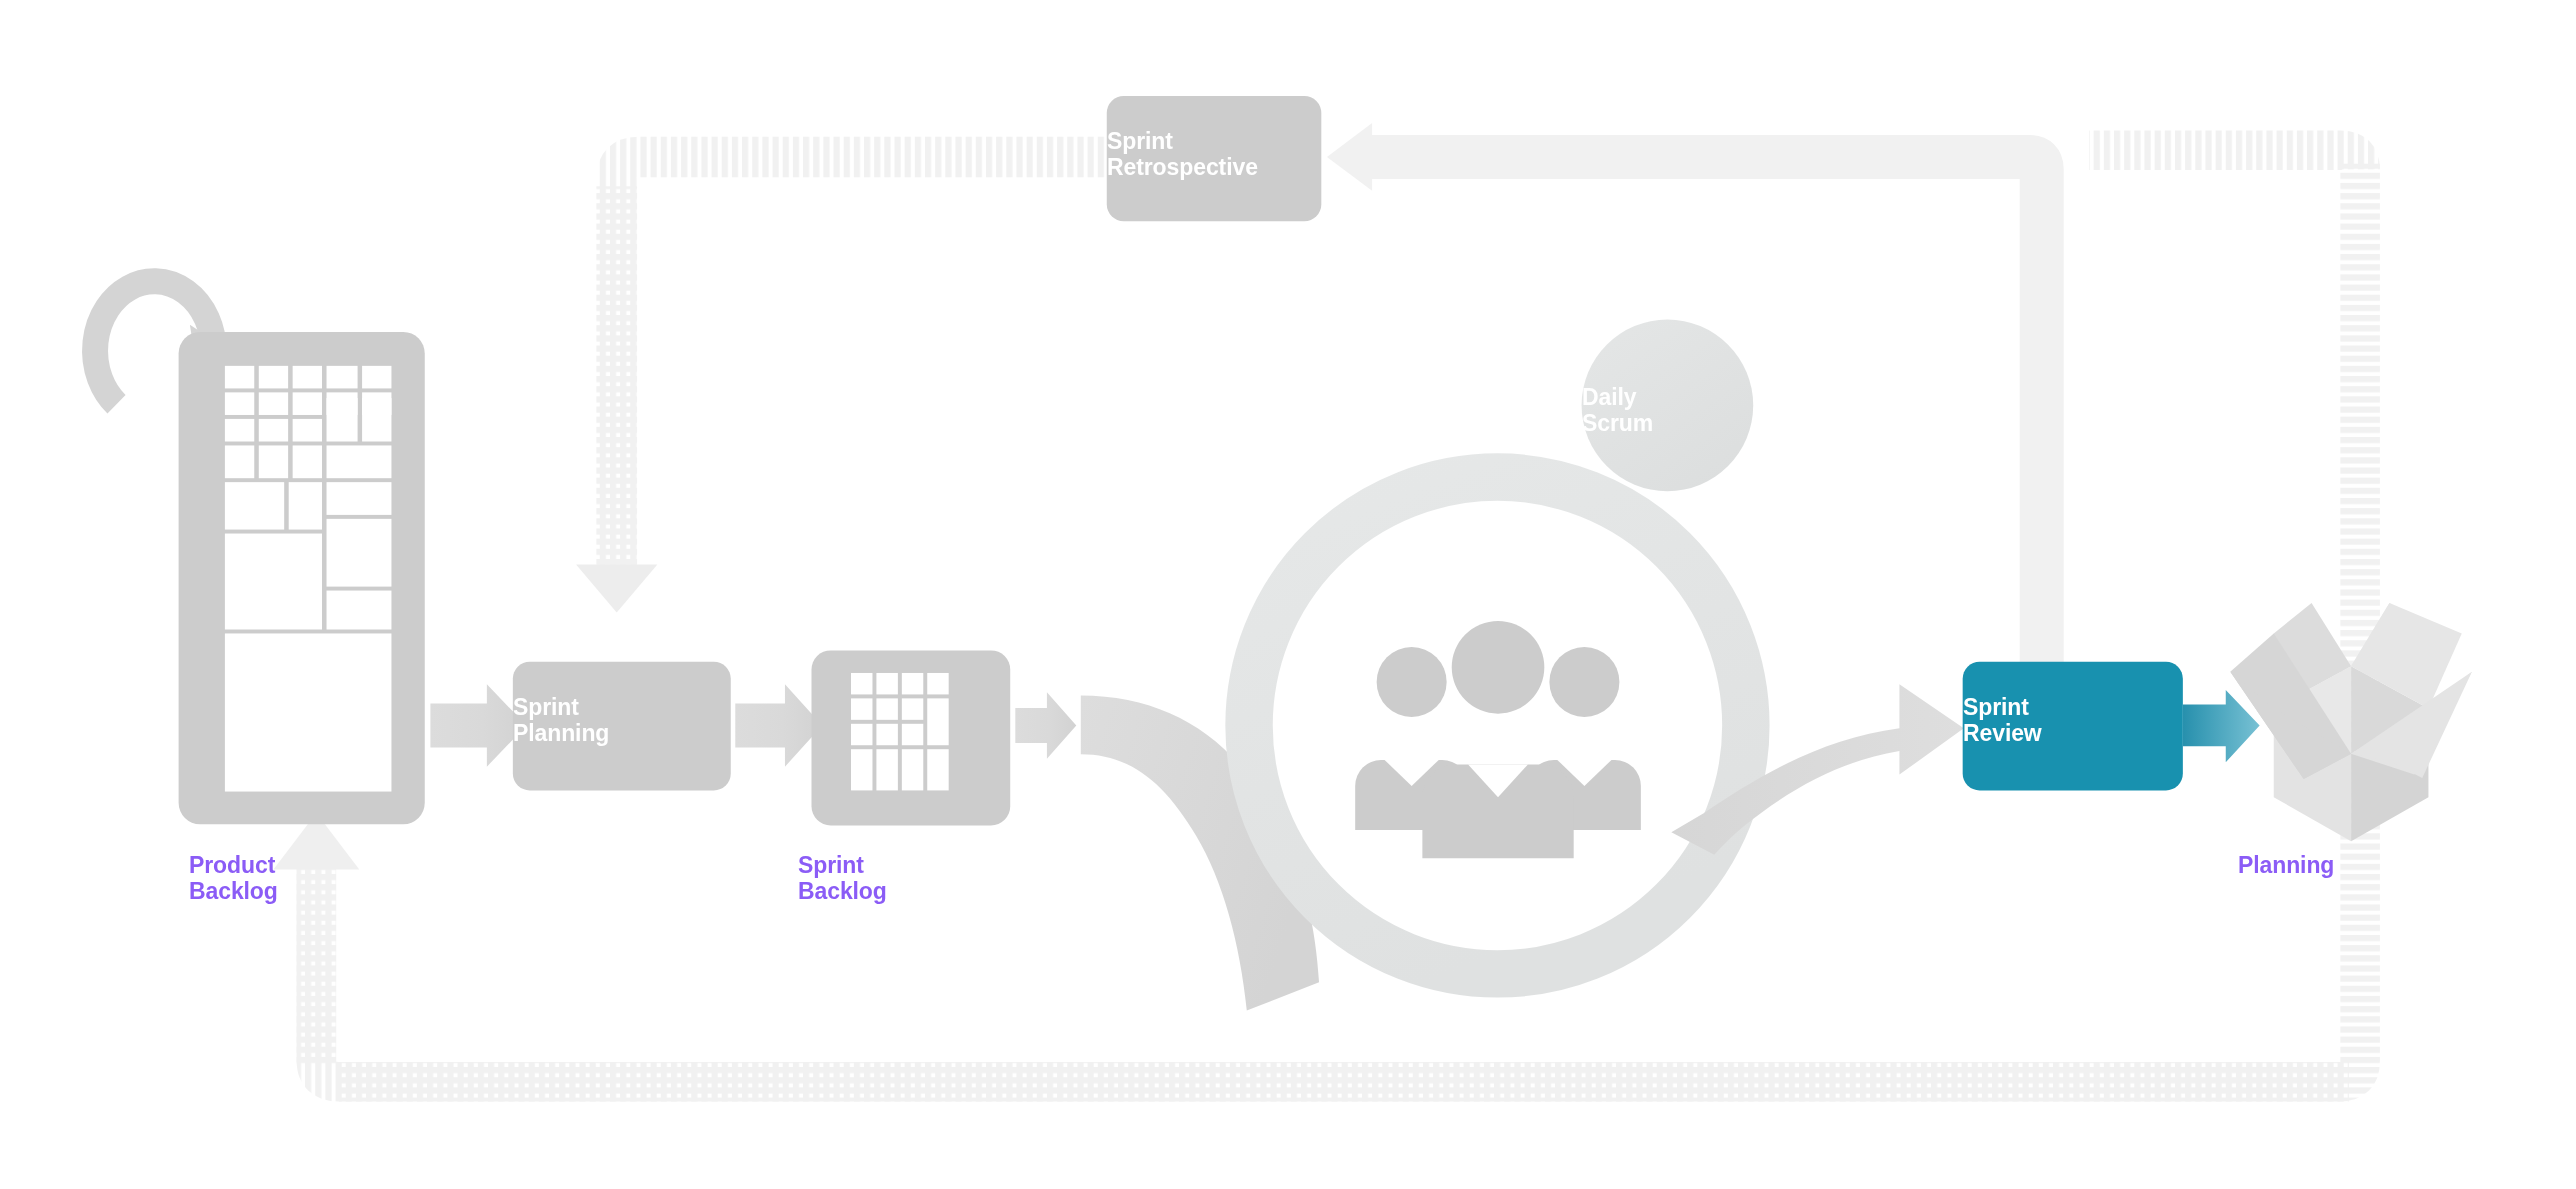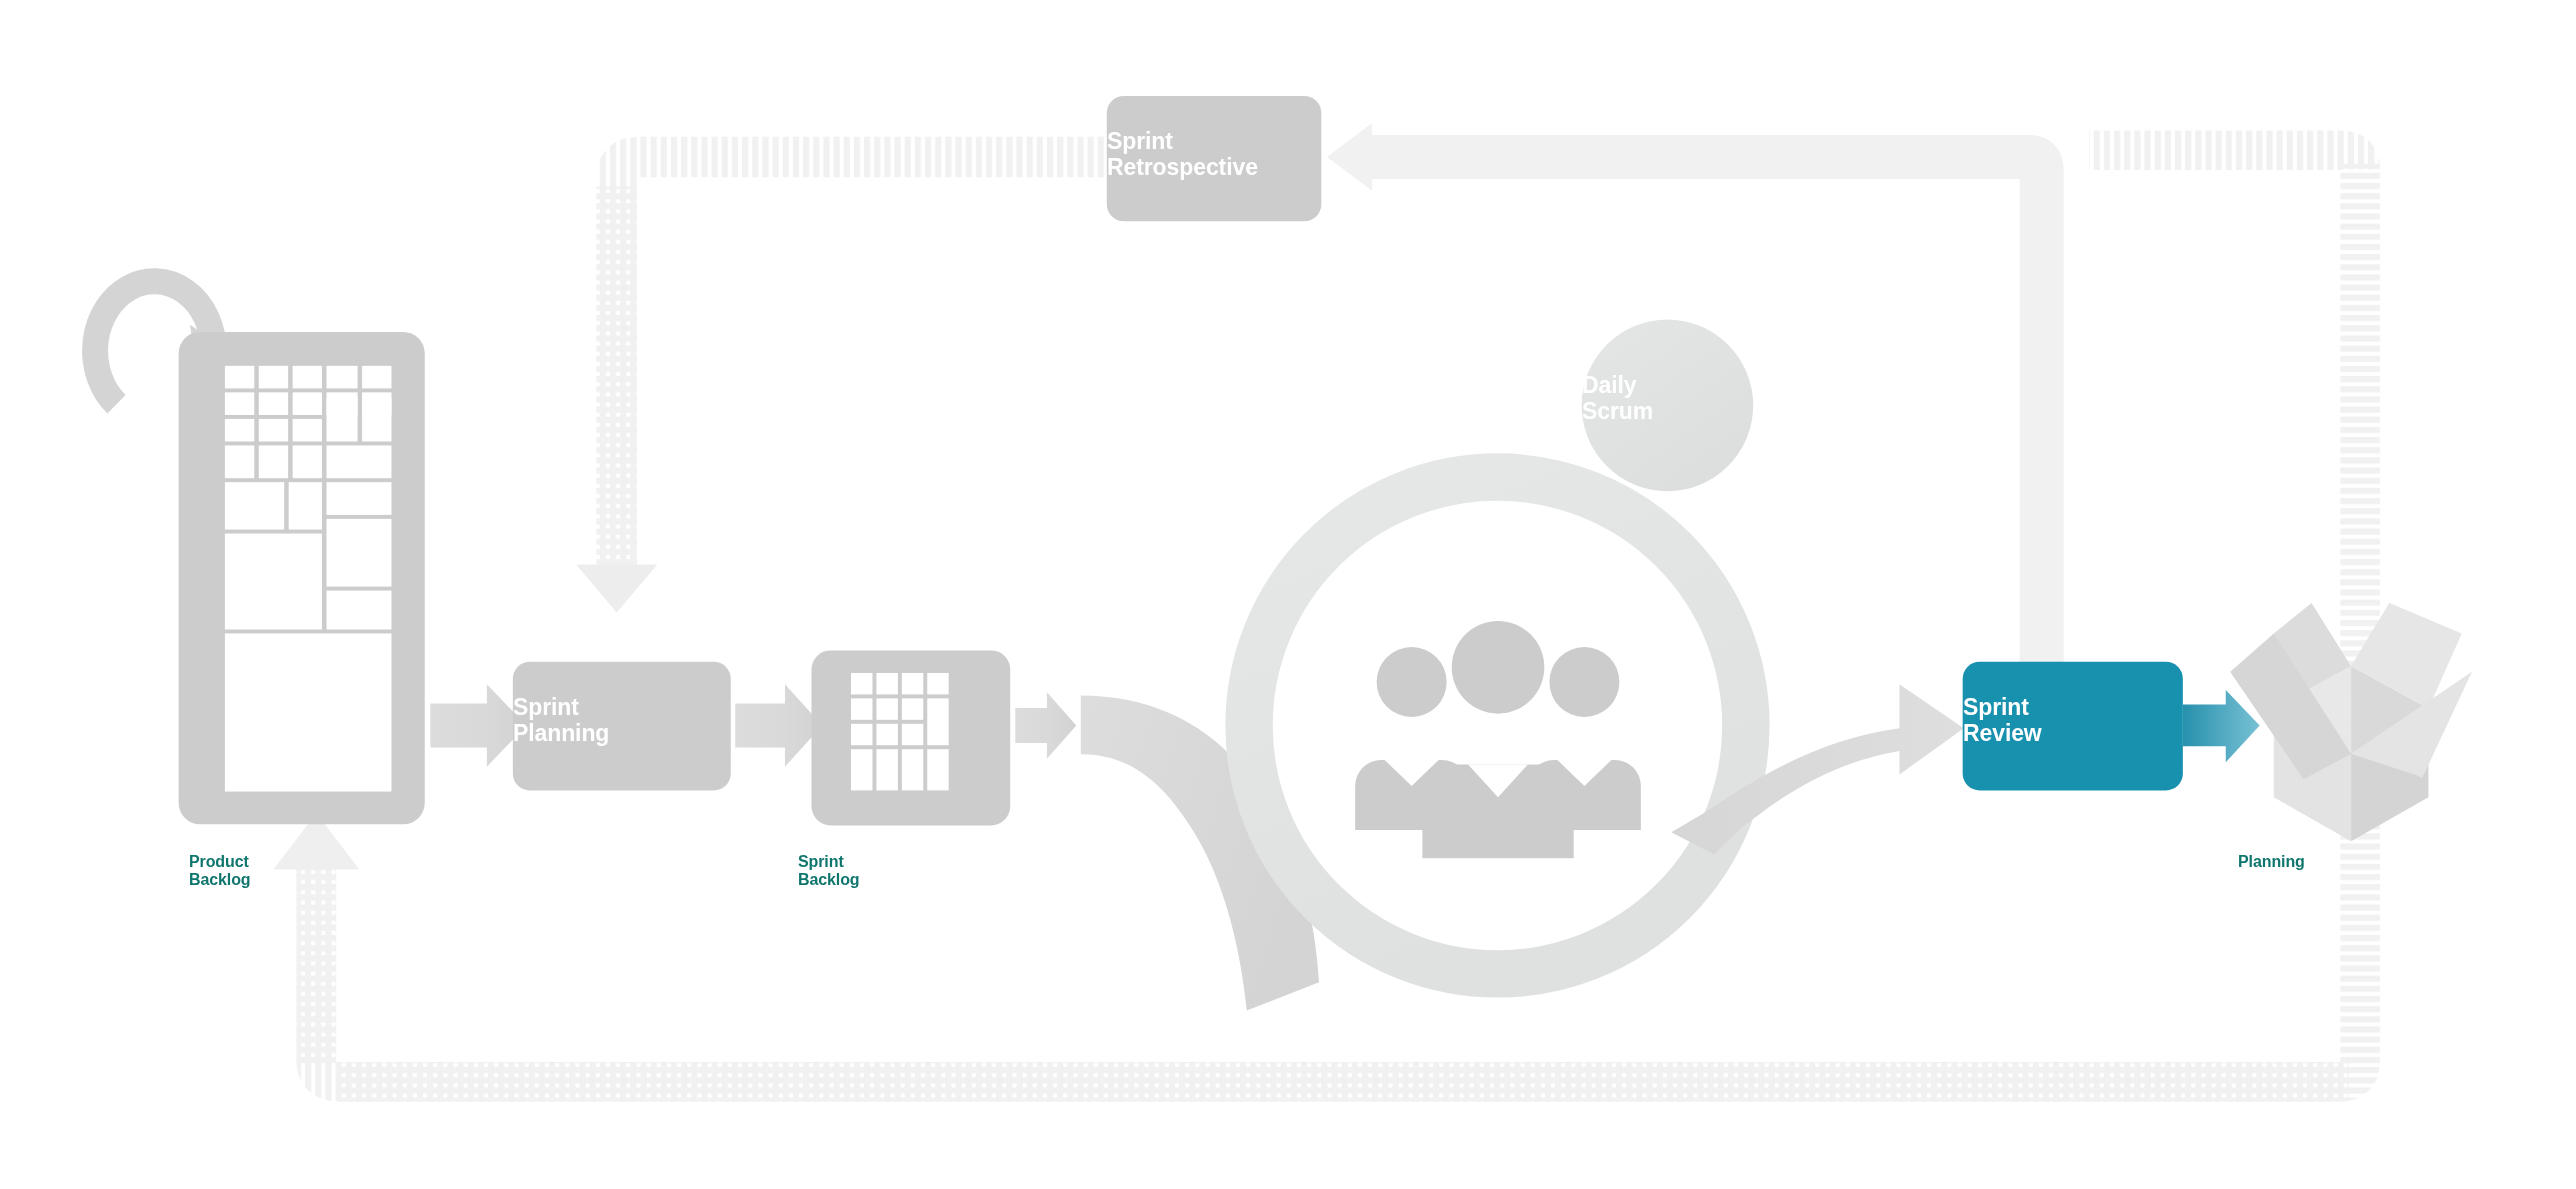--- a/index.html
+++ b/index.html
@@ -25,22 +25,22 @@
     line-height:1.12;
     white-space:pre-line;
     letter-spacing:-0.1px;
     pointer-events:none;
   }
   .in-box-label{
     color:#ffffff;
     font-size:23px;
   }
   .under-label{
-    color:#0f766e;
-    font-size:16px;
+    color:#8b5cf6;
+    font-size:23px;
   }
   .under-label.single{line-height:1.12;}
 </style>
 </head>
 <body>
 
 <div id="stage">
 
 <svg id="svgroot" viewBox="0 0 4562 2106" xmlns="http://www.w3.org/2000/svg">
   <defs>
@@ -272,21 +272,21 @@
   </g>
 
 </svg>
 
 <div class="node-label in-box-label" style="left:513px;top:695px;width:218px;">Sprint
 Planning</div>
 
 <div class="node-label in-box-label" style="left:1107px;top:129px;width:215px;">Sprint
 Retrospective</div>
 
-<div class="node-label in-box-label" style="left:1582px;top:373px;width:172px;">Daily
+<div class="node-label in-box-label" style="left:1582px;top:385px;width:172px;">Daily
 Scrum</div>
 
 <div class="node-label in-box-label" style="left:1963px;top:695px;width:220px;">Sprint
 Review</div>
 
 <div class="node-label under-label" style="left:189px;top:853px;width:226px;">Product
 Backlog</div>
 
 <div class="node-label under-label" style="left:798px;top:853px;width:226px;">Sprint
 Backlog</div>

